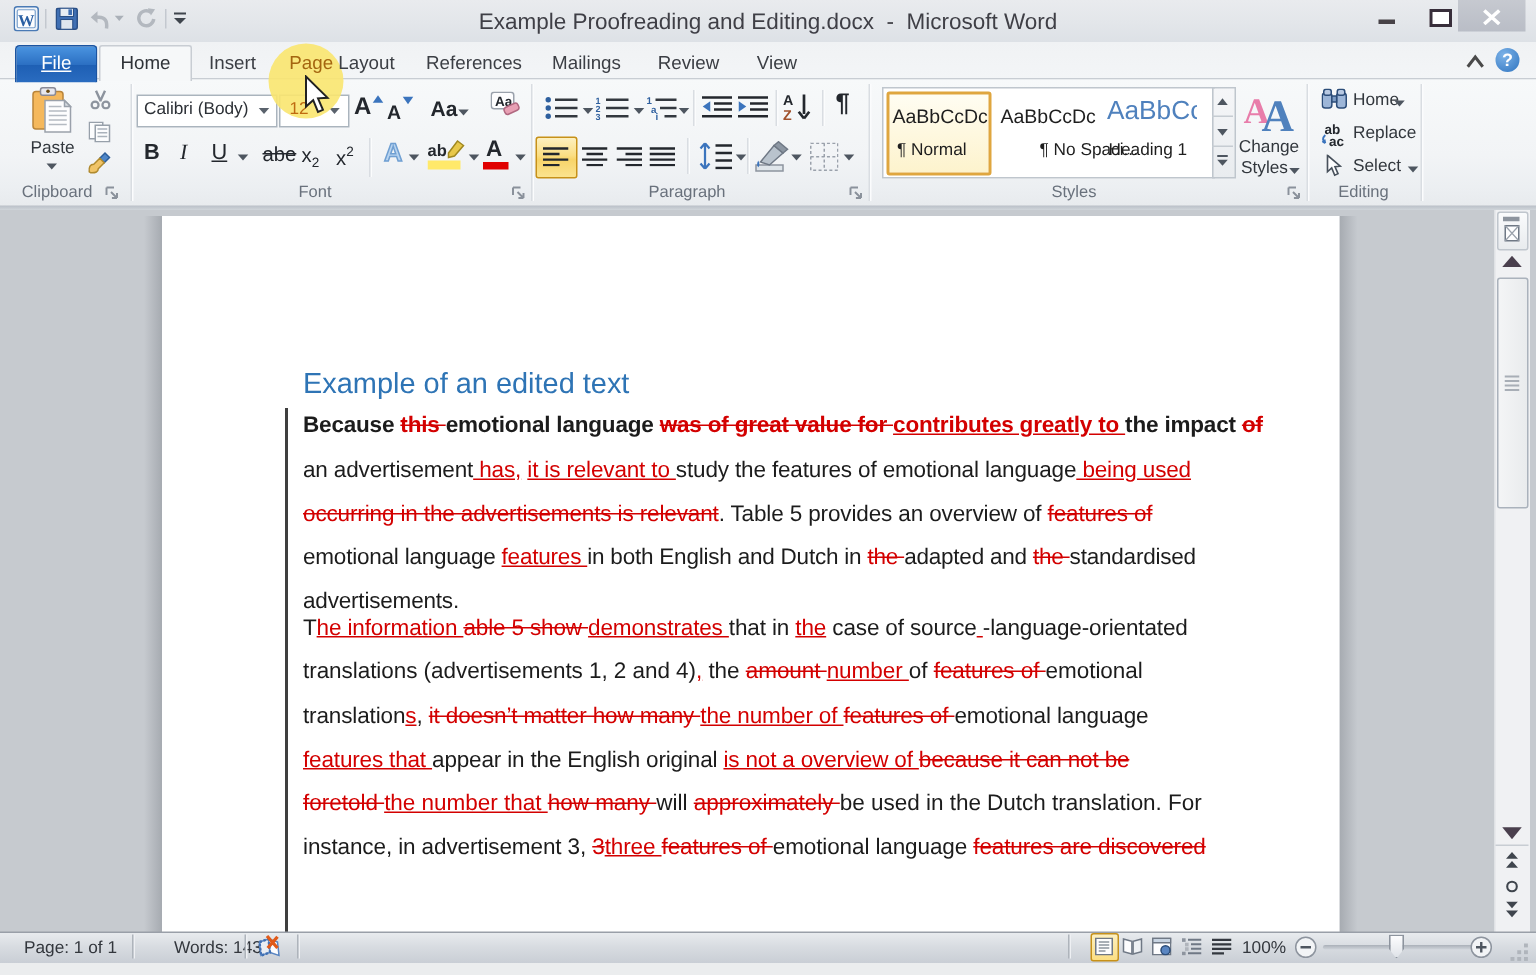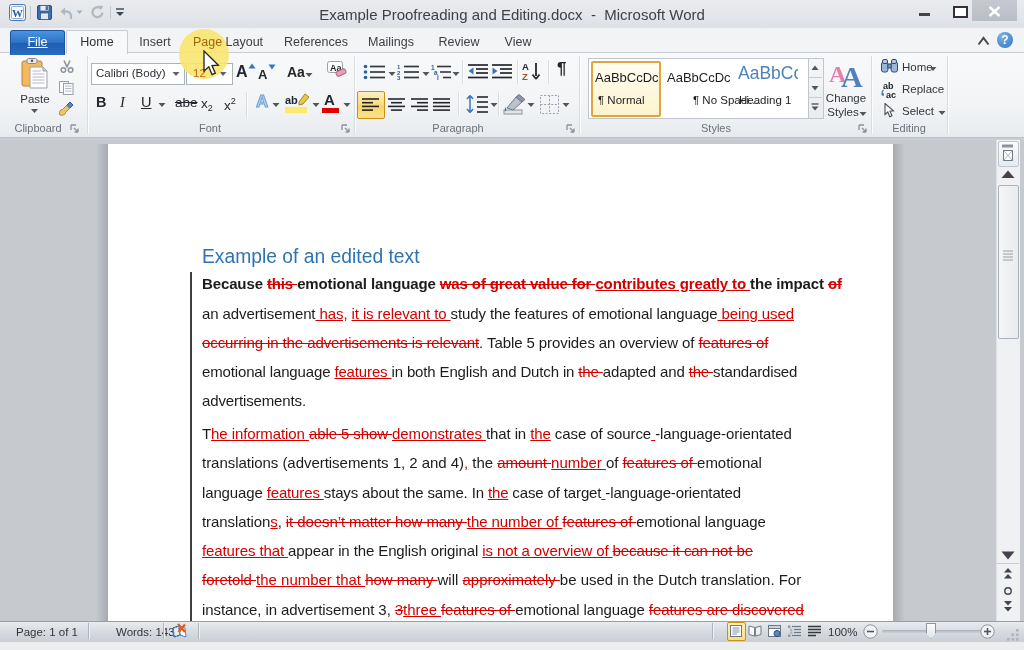--- a/index.html
+++ b/index.html
@@ -464,24 +464,23 @@
   <div id="heading" class="abs">Example of an edited text</div>
 
   <div class="para abs" style="top:269.3px;">
     <div style="letter-spacing:-0.123px;font-weight:bold;">Because <span class="st">this </span>emotional language <span class="st">was of great value for </span><span class="in">contributes greatly to </span>the impact <span class="st">of</span></div>
     <div style="letter-spacing:-0.102px;">an advertisement<span class="in"> has,</span> <span class="in">it is relevant to </span>study the features of emotional language<span class="in"> being used</span></div>
     <div style="letter-spacing:-0.09px;"><span class="st">occurring in the advertisements is relevant</span>. Table 5 provides an overview of <span class="st">features of</span></div>
     <div style="letter-spacing:-0.143px;">emotional language <span class="in">features </span>in both English and Dutch in <span class="st">the </span>adapted and <span class="st">the </span>standardised</div>
     <div style="letter-spacing:-0.127px;">advertisements.</div>
   </div>
 
-  <div class="para abs" style="top:419px;">
+  <div class="para abs" style="top:404px;">
     <div style="letter-spacing:-0.092px;">T<span class="in">he information </span><span class="st">able 5 show </span><span class="in">demonstrates </span>that in <span class="in">the</span> case of source<span class="in"> </span>-language-orientated</div>
     <div style="letter-spacing:-0.037px;">translations (advertisements 1, 2 and 4)<span class="in">,</span> the <span class="st">amount </span><span class="in">number </span>of <span class="st">features of </span>emotional</div>
-    <div style="letter-spacing:-0.139px;">language <span class="in">features </span>stays about the same. In <span class="in">the</span> case of target<span class="in"> </span>-language-orientated</div>
     <div style="letter-spacing:-0.089px;">translation<span class="in">s</span>, <span class="st">it doesn’t matter how many </span><span class="in">the number of </span><span class="st">features of </span>emotional language</div>
     <div style="letter-spacing:-0.109px;"><span class="in">features that </span>appear in the English original <span class="in">is not a overview of </span><span class="st">because it can not be</span></div>
     <div style="letter-spacing:-0.013px;"><span class="st">foretold </span><span class="in">the number that </span><span class="st">how many </span>will <span class="st">approximately </span>be used in the Dutch translation. For</div>
     <div style="letter-spacing:-0.076px;">instance, in advertisement 3, <span class="st">3</span><span class="in">three </span><span class="st">features of </span>emotional language <span class="st">features are discovered</span></div>
   </div>
 
   
   <div id="scroll" class="abs"></div>
   
   <div class="abs" style="left:998px;top:141px;width:19px;height:24px;background:linear-gradient(180deg,#fafbfc,#e8ebee);border:1px solid #c0c6cd;border-radius:2px;"></div>

